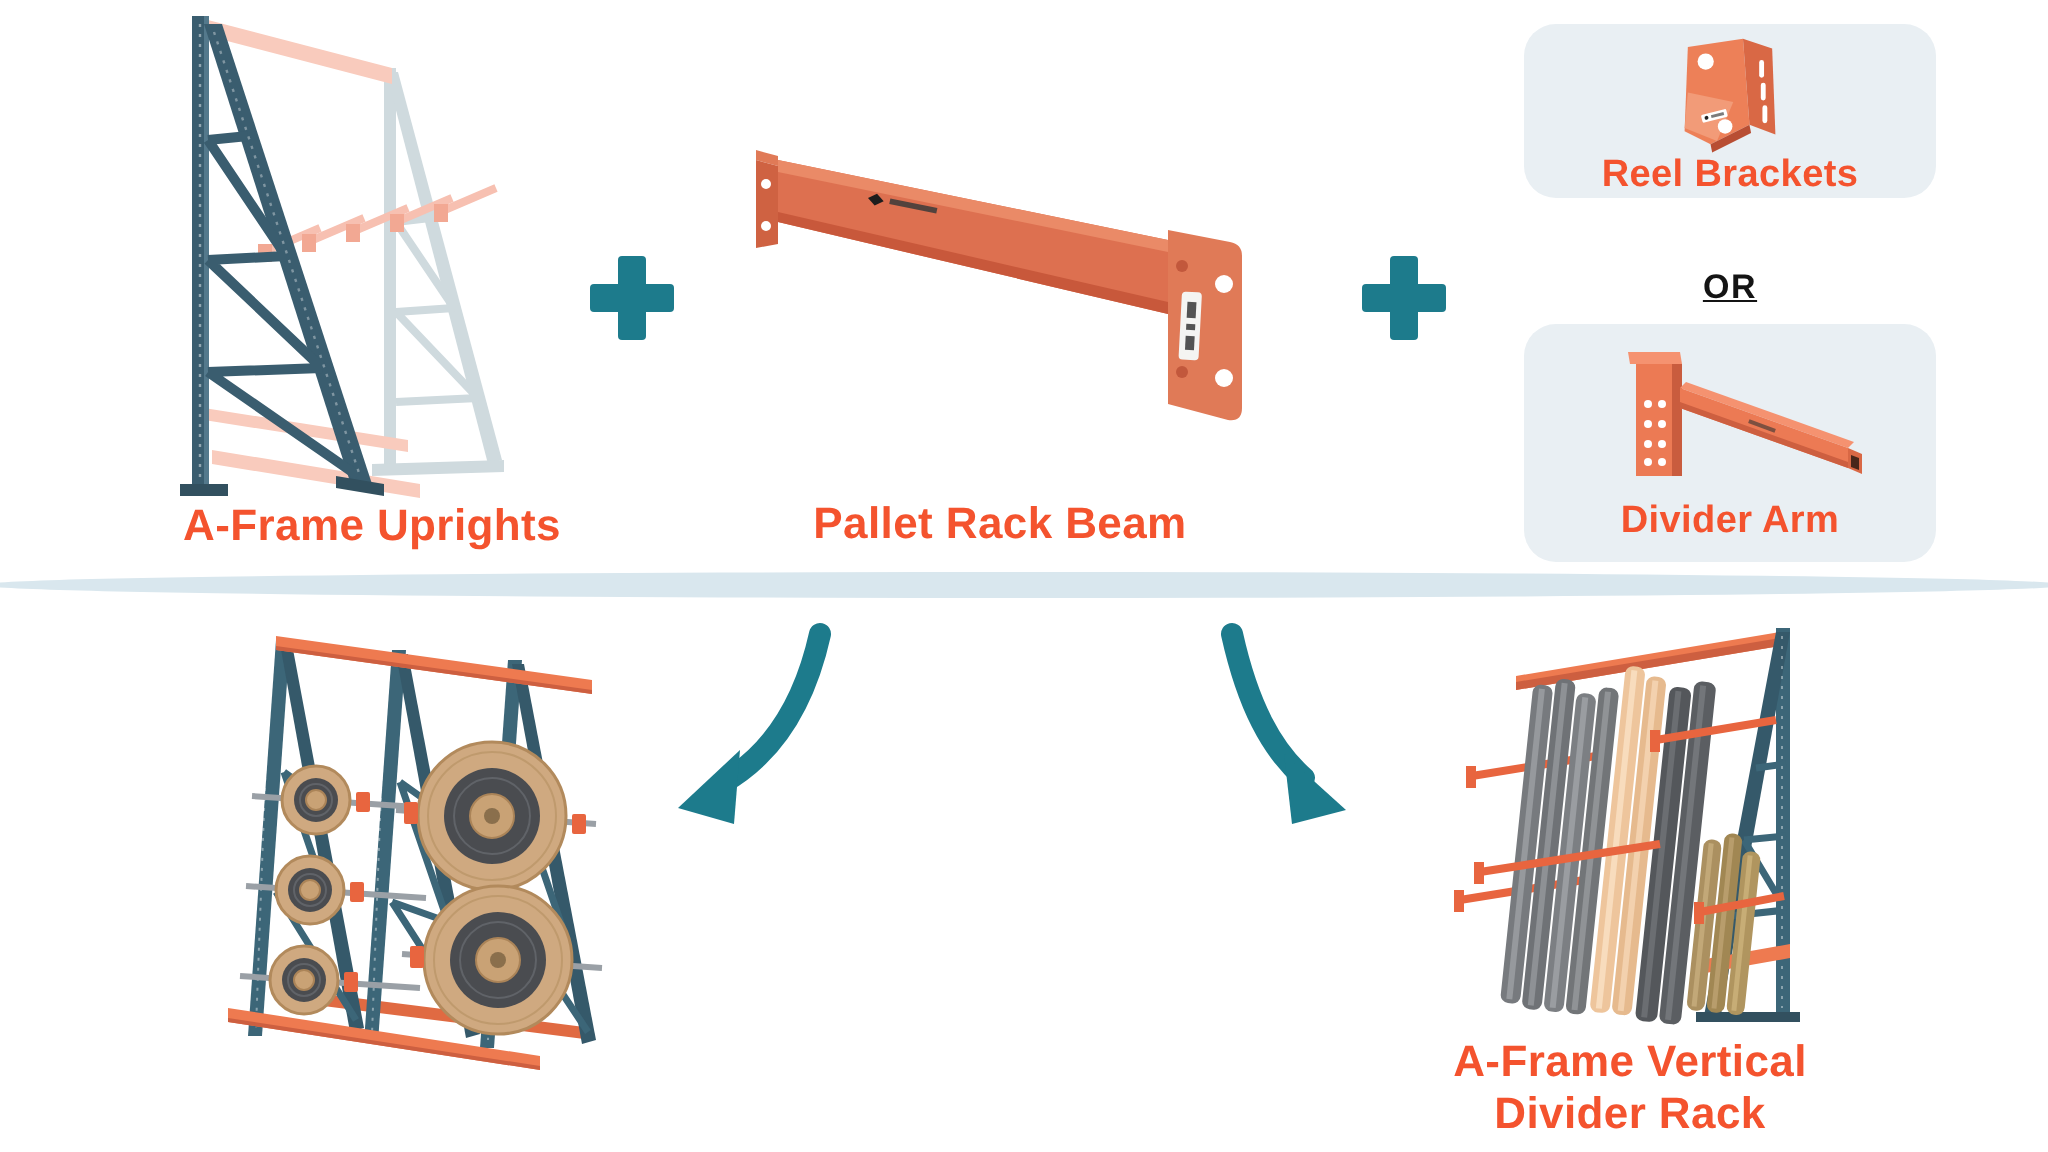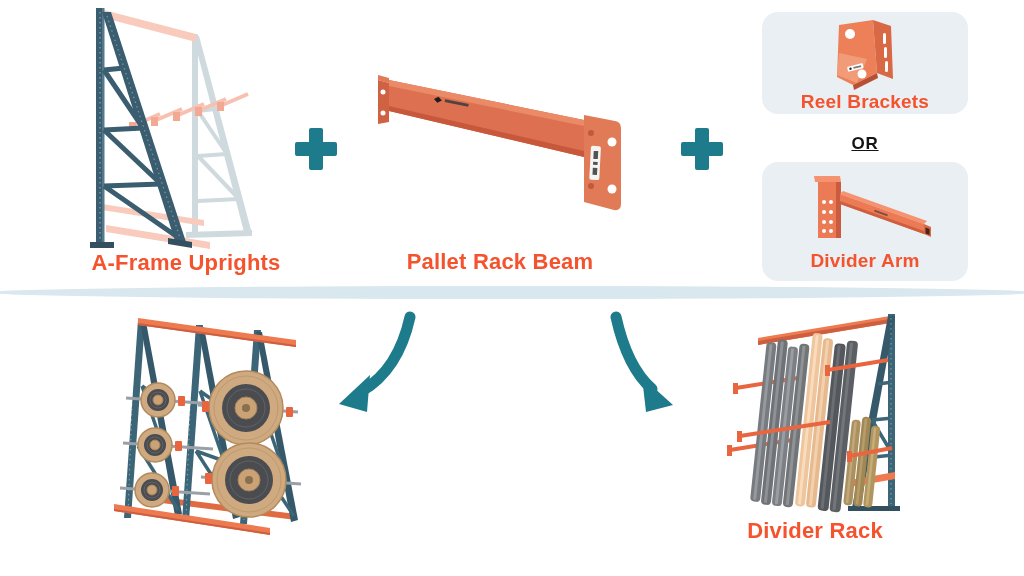--- a/index.html
+++ b/index.html
@@ -120,21 +120,21 @@
         <rect x="-2" y="5" width="4.5" height="8" fill="#2b2b2b" opacity=".8"></rect>
         <rect x="-2" y="16" width="4.5" height="3" fill="#2b2b2b" opacity=".8"></rect>
         <rect x="-2" y="22" width="4.5" height="7" fill="#2b2b2b" opacity=".8"></rect>
       </g>
     </g>
   </svg>
   <div class="comp-label" style="left:380px;top:249px;">Pallet Rack Beam</div>
 
   <div class="plus" style="left:681px;top:128px;"></div>
 
-  <div class="option-card" style="top:12px;height:102px;">
+  <div class="option-card" style="top:12px;height:87px;">
     <svg style="margin-top:5px;" width="96" height="74" viewBox="0 0 96 74">
       <polygon points="22,8 56,3 60,56 36,68 20,60" fill="#ed8058"></polygon>
       <polygon points="22,36 50,42 40,66 20,58" fill="#f29b78"></polygon>
       <g transform="translate(30,50) rotate(-14)">
         <rect x="0" y="0" width="16" height="5" rx="1" fill="#ffffff"></rect>
         <circle cx="3" cy="2.5" r="1.2" fill="#222222"></circle>
         <rect x="6" y="1.6" width="8" height="1.8" fill="#444444" opacity=".7"></rect>
       </g>
       <polygon points="56,3 74,9 76,62 60,56" fill="#d96845"></polygon>
       <rect x="66" y="16" width="3" height="11" rx="1.5" fill="#ffffff"></rect>
@@ -334,16 +334,17 @@
         <path d="M128,62 L188,52"></path>
         <path d="M150,148 L192,140"></path>
       <g stroke="none" fill="#e8653f">
         <rect x="37" y="123" width="5" height="11"></rect>
           <rect x="125" y="57" width="5" height="11"></rect>
         <rect x="147" y="143" width="5" height="11"></rect>
       </g>
     </g>
   </svg>
   <div class="result-label" style="left:695px;top:518px;">
+    <span style="display:block;">A-Frame Vertical</span>
     <span style="display:block;">Divider Rack</span>
   </div>
 
 </div>
 
 </body></html>

